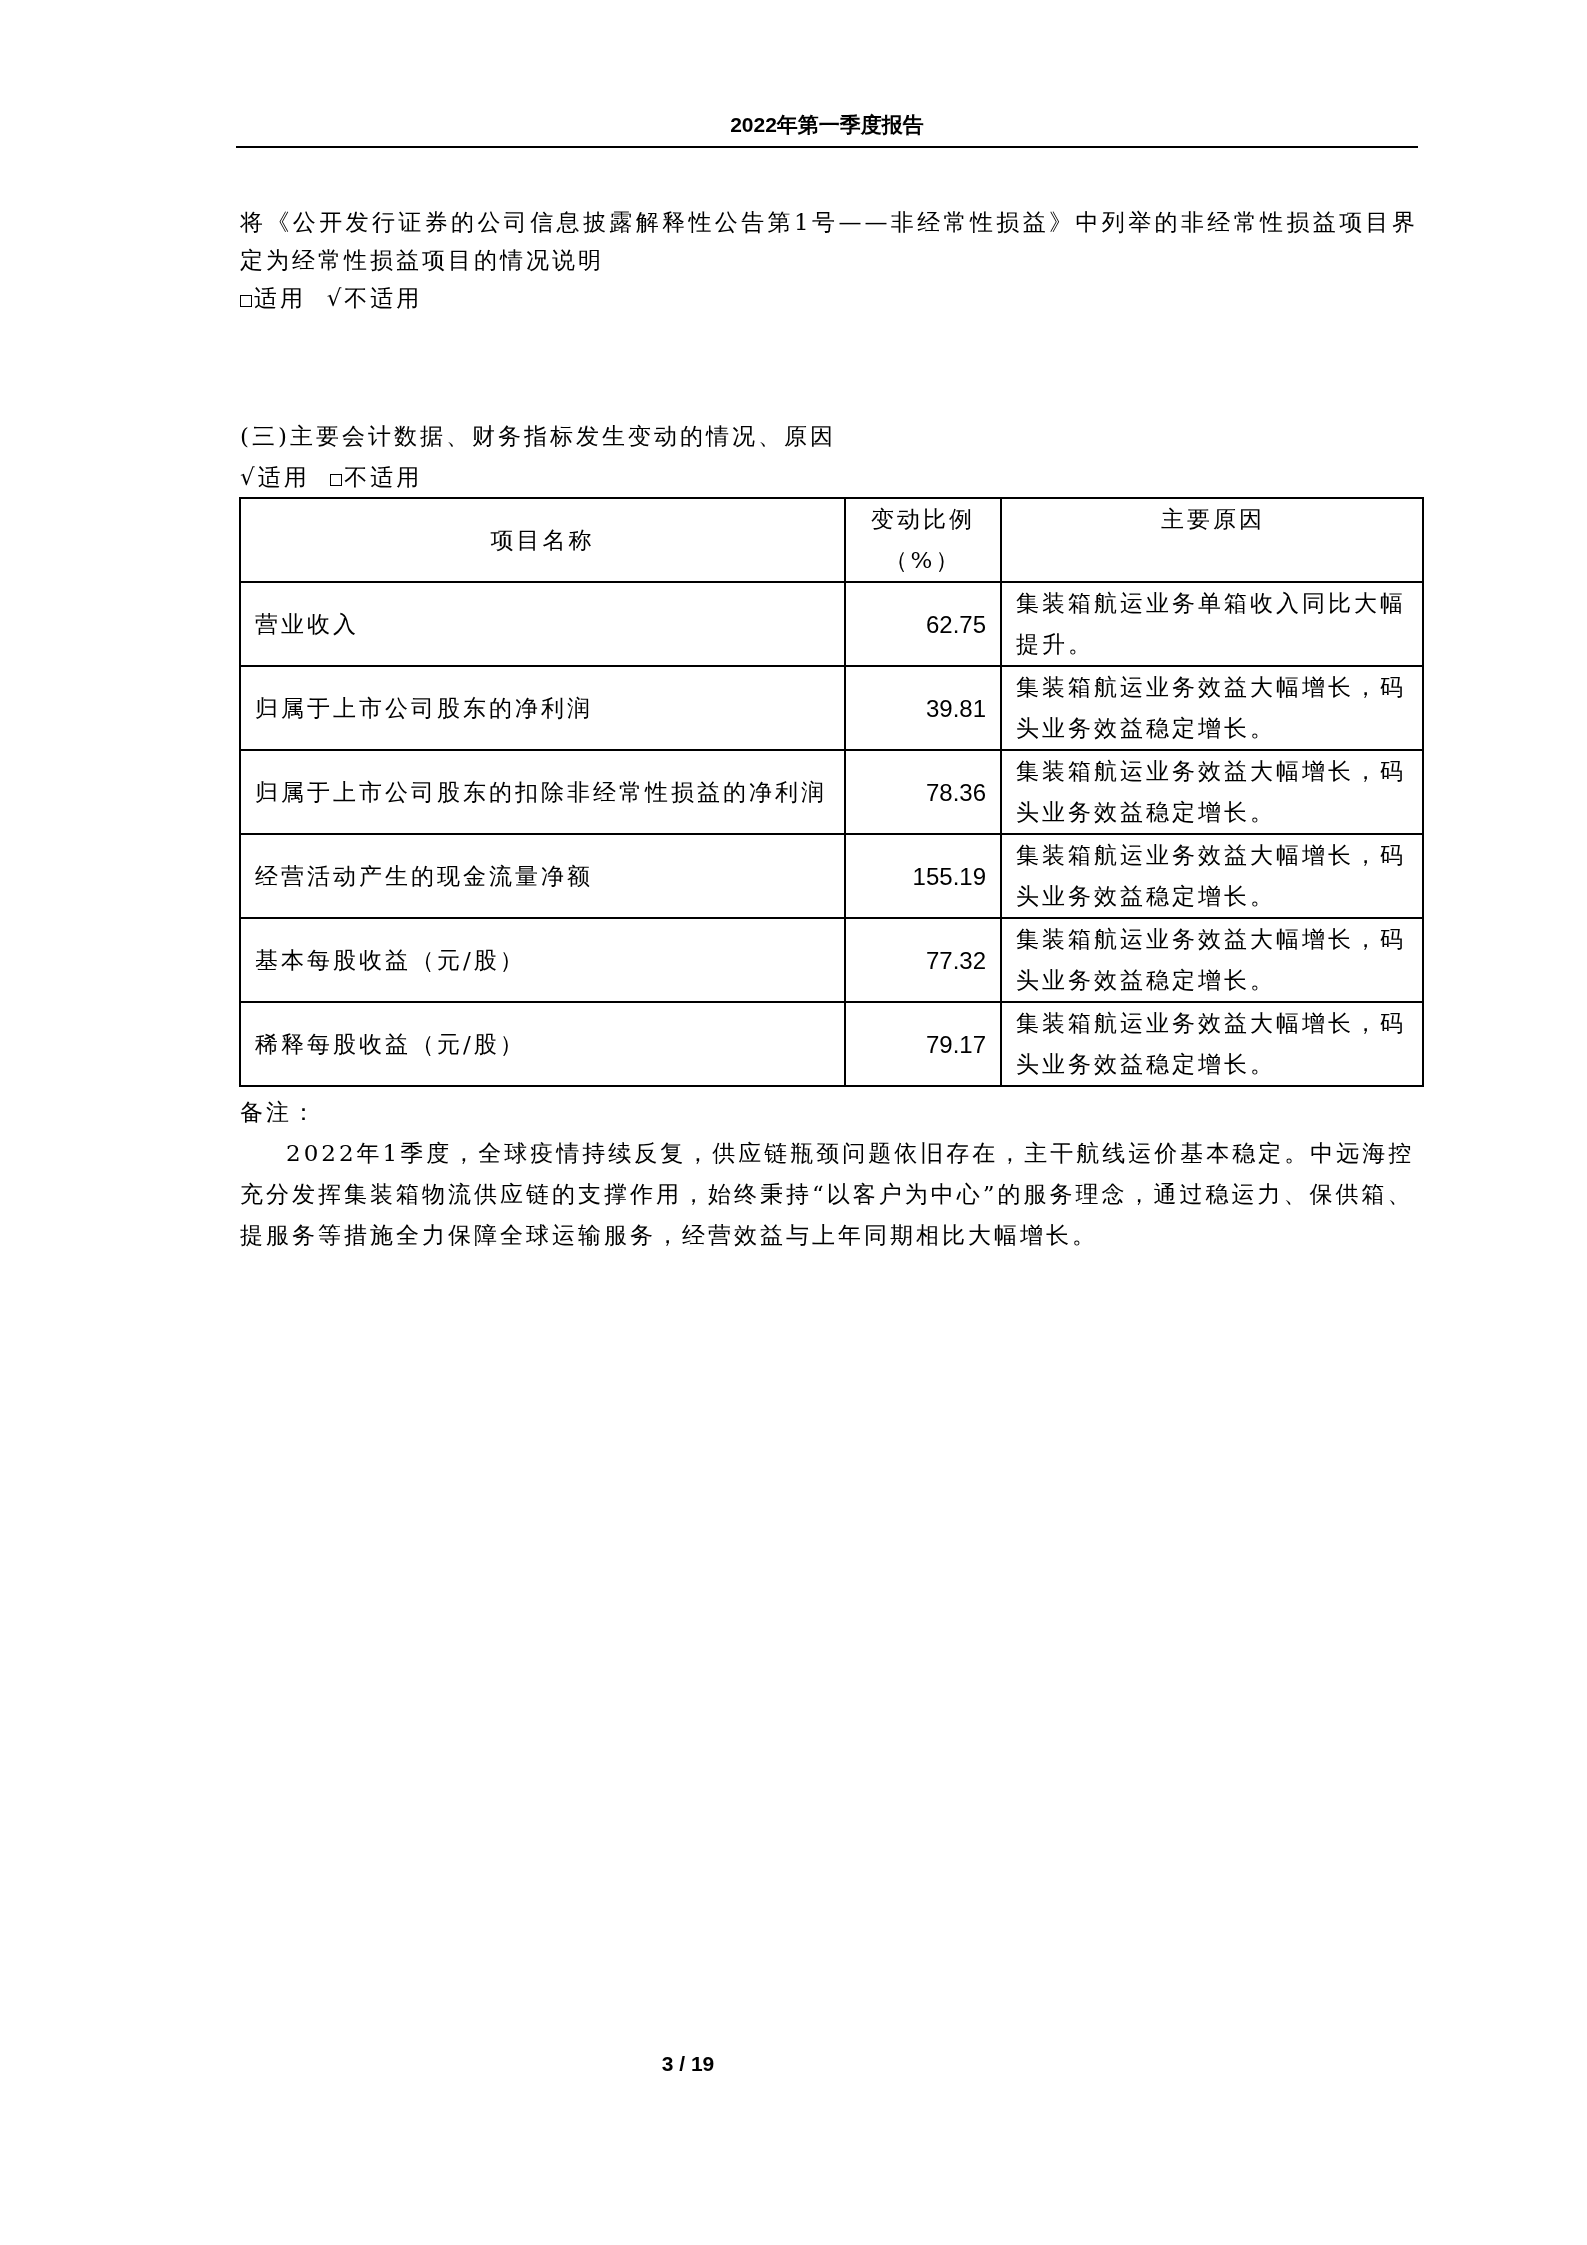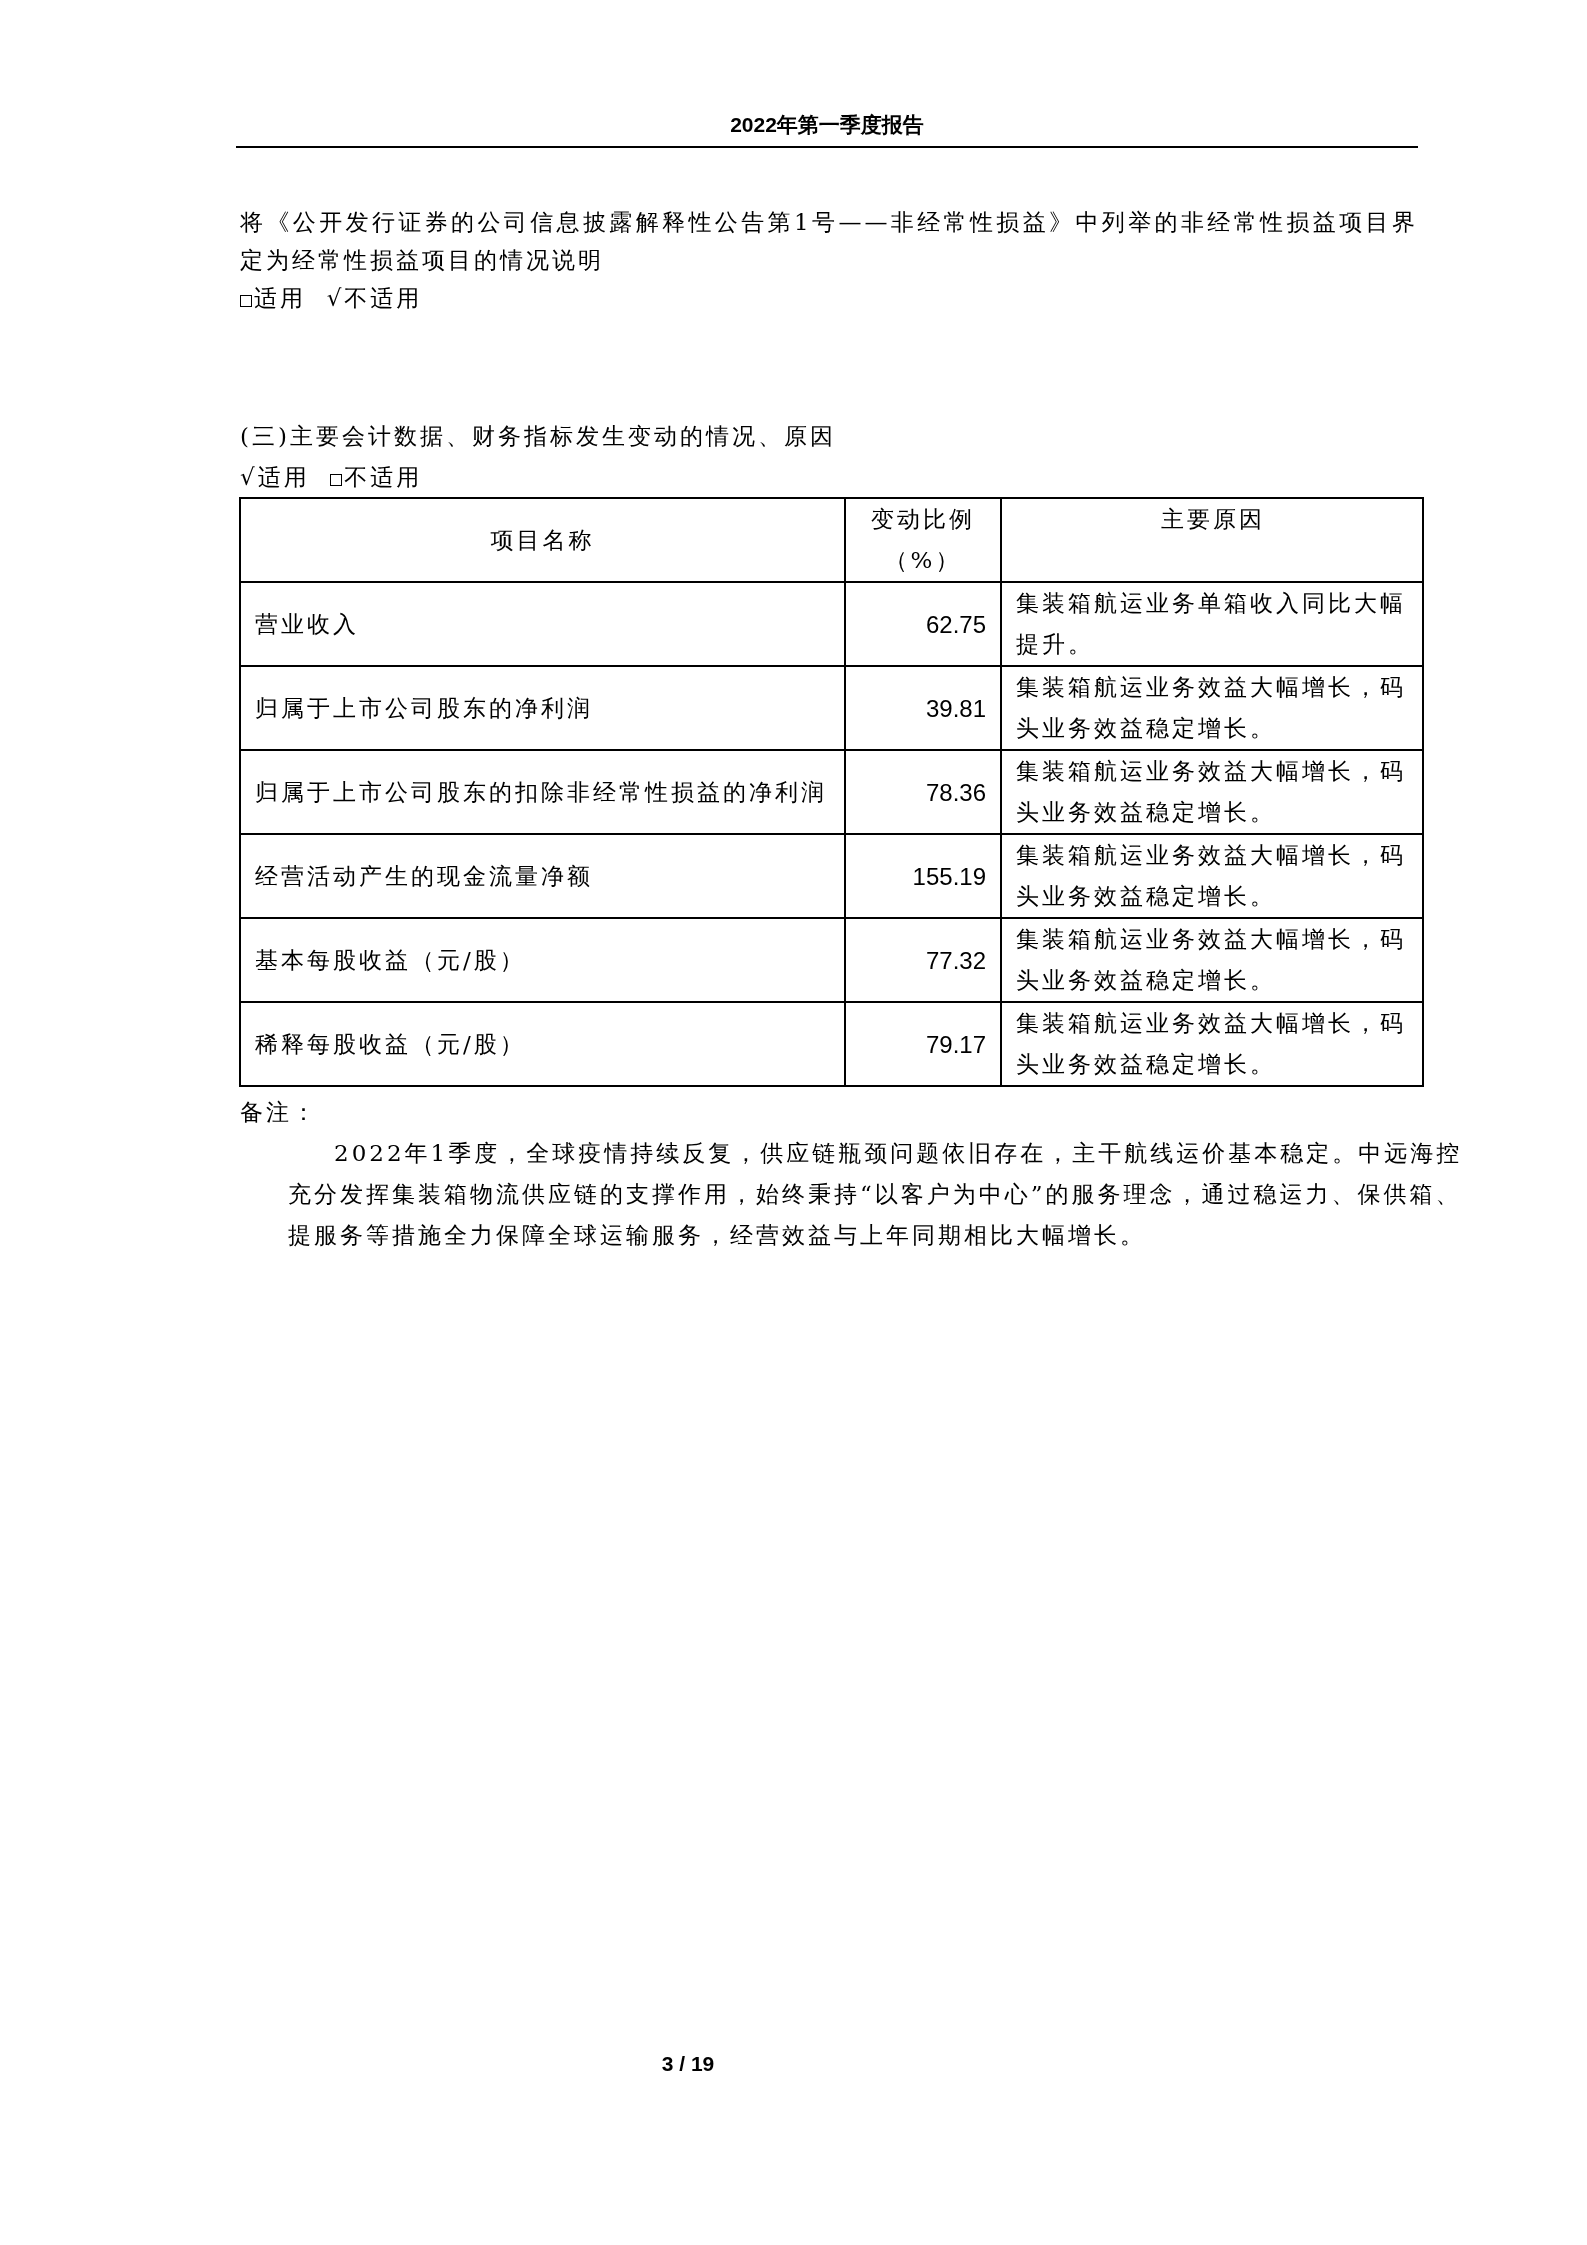--- a/index.html
+++ b/index.html
@@ -32,21 +32,21 @@
     border: 2px solid #000; padding: 0 14px; font-weight: normal; vertical-align: middle;
     line-height: 41px;
   }
   .doc-table th { height: 82px; text-align: center; }
   .doc-table th.reason-head { vertical-align: top; padding-left: 16px; }
   .doc-table td { height: 82px; }
   .doc-table td.val {
     text-align: right; font-family: "Liberation Sans", sans-serif; letter-spacing: 0; font-size: 24px;
   }
   .notes-label { top: 1093px; }
-  .notes-body { top: 1133px; text-indent: 46px; line-height: 41px; margin-left: 48px; }
+  .notes-body { top: 1133px; text-indent: 46px; line-height: 41px; }
   .page-number {
     position: absolute; left: 0; width: 1376px; top: 2052px; text-align: center;
     font-family: "Liberation Sans", "DejaVu Sans", sans-serif; font-weight: bold; font-size: 21px;
   }
   .box { display: inline-block; width: 10px; height: 10px; border: 1px solid #000; margin-right: 2px; vertical-align: -1px; }
 </style>
 </head>
 <body>
 
 <div class="page-header">2022年第一季度报告</div>

